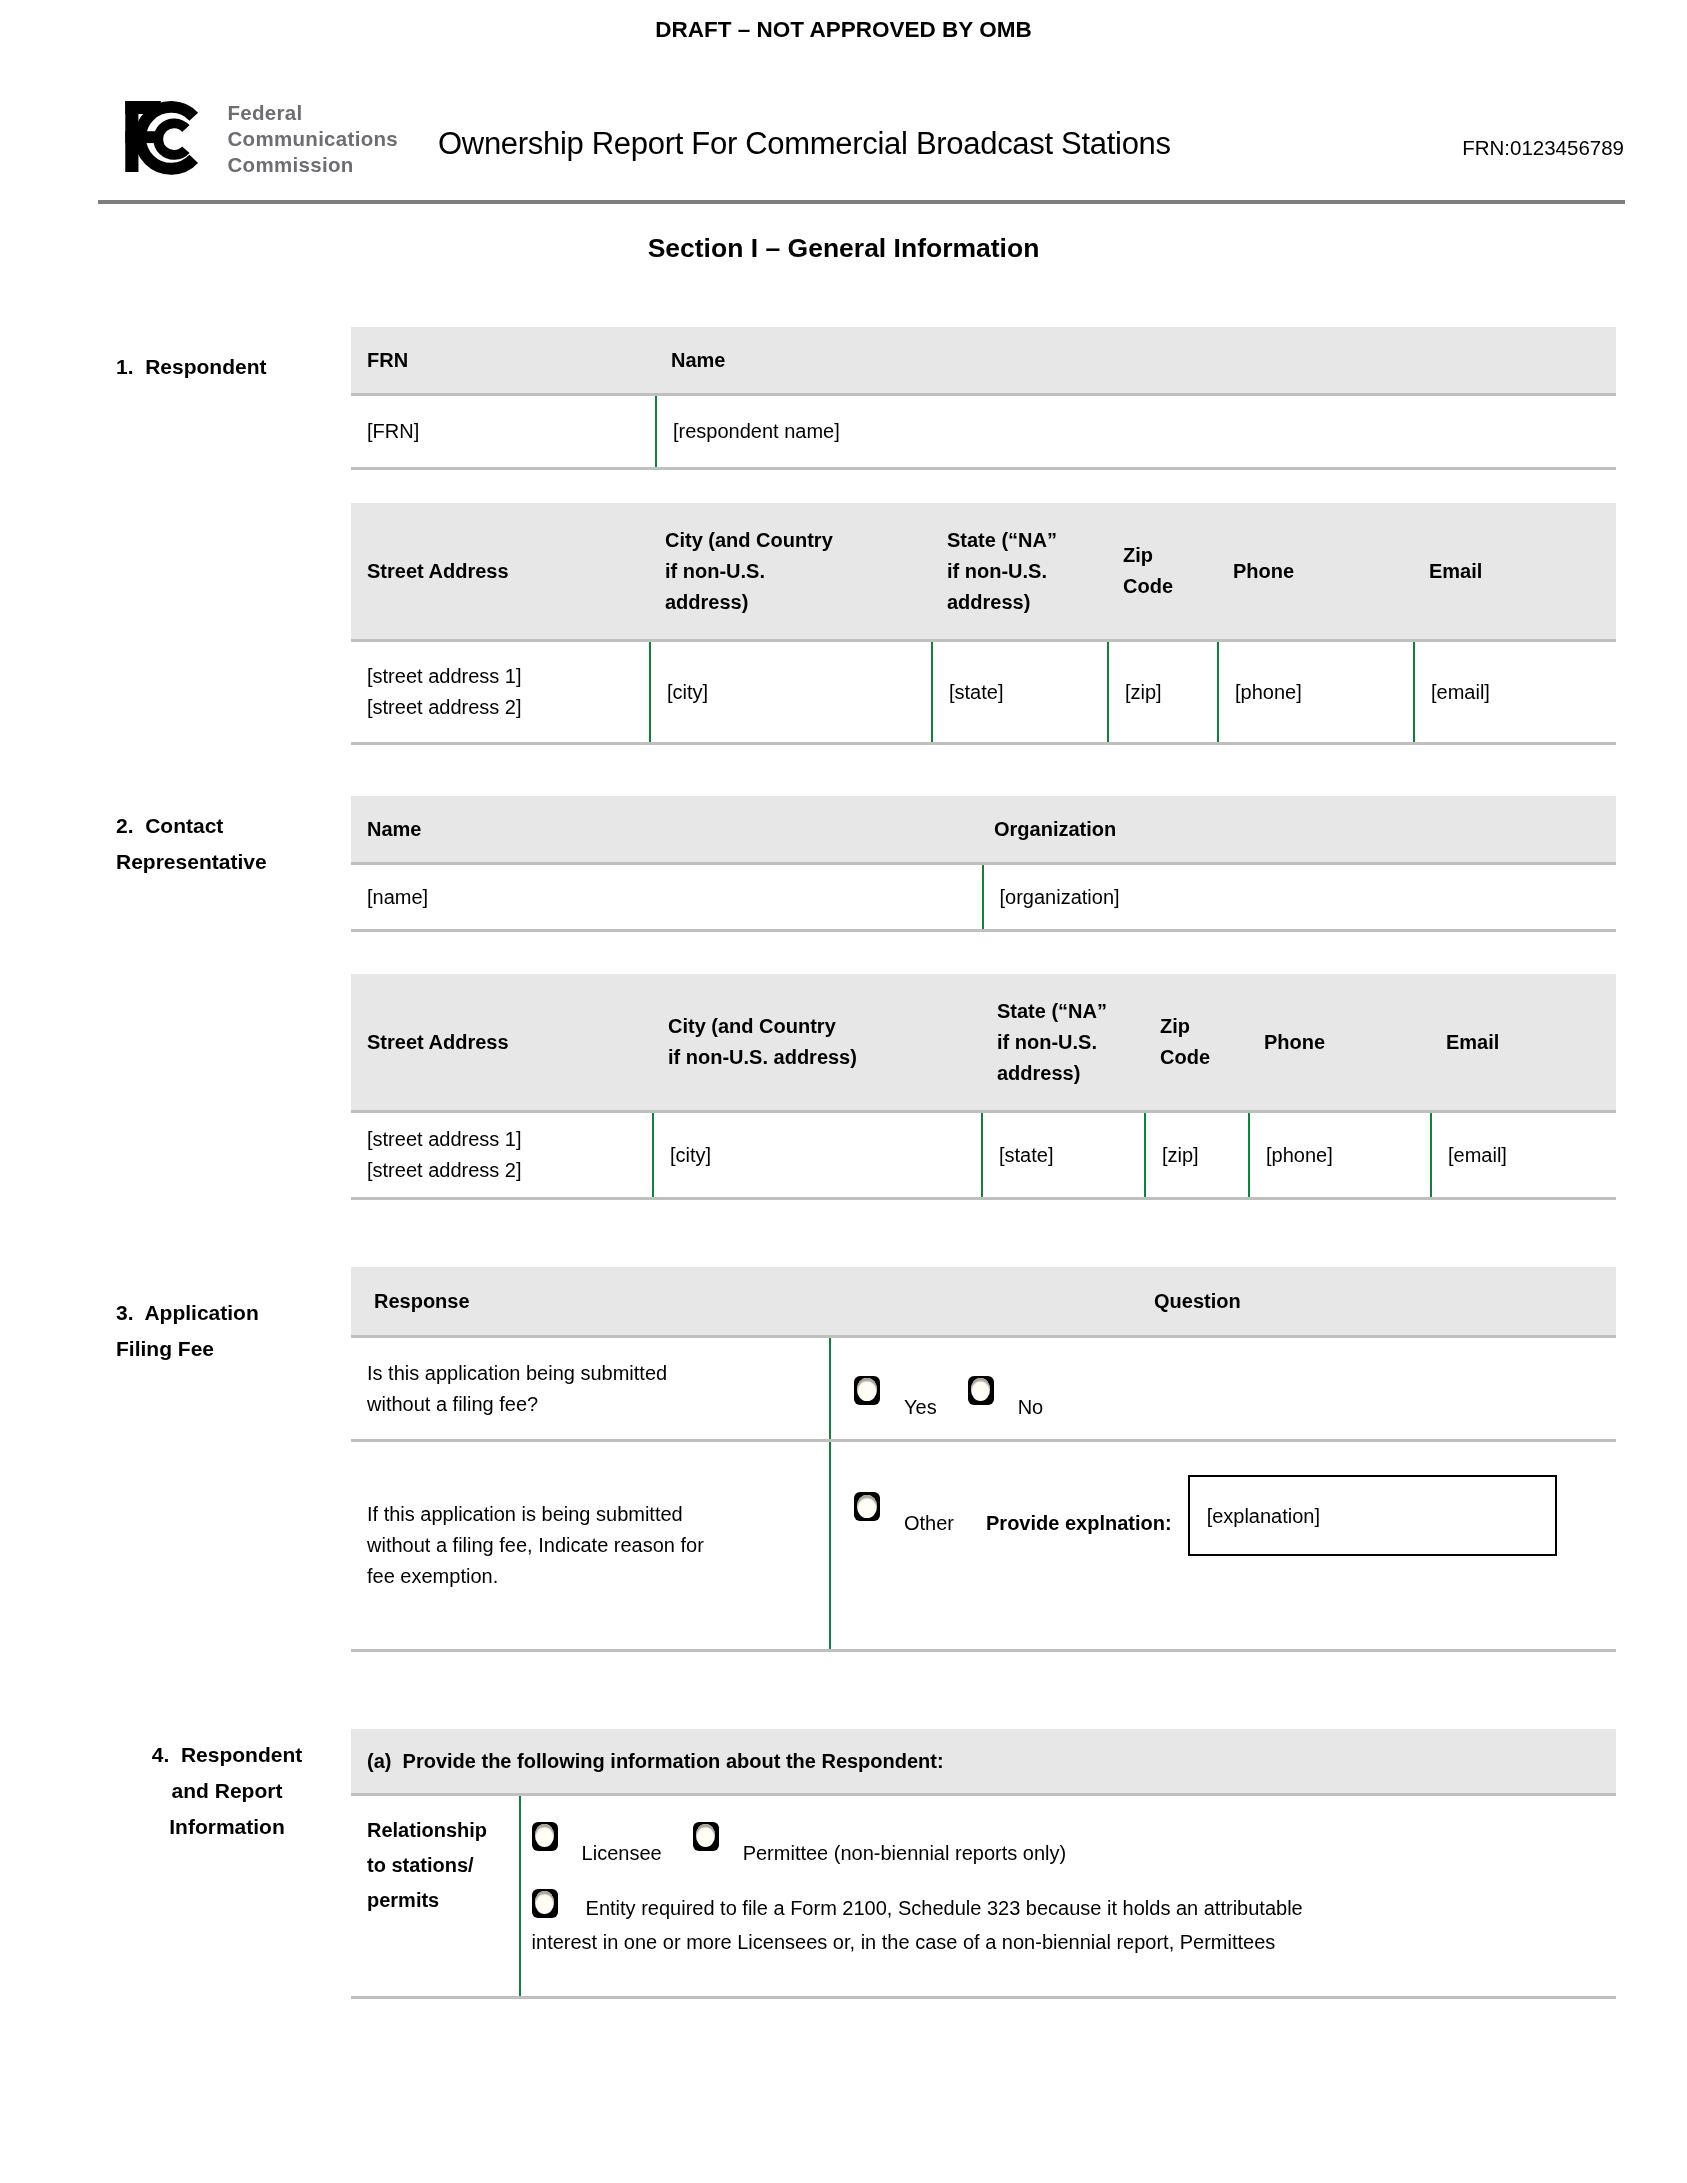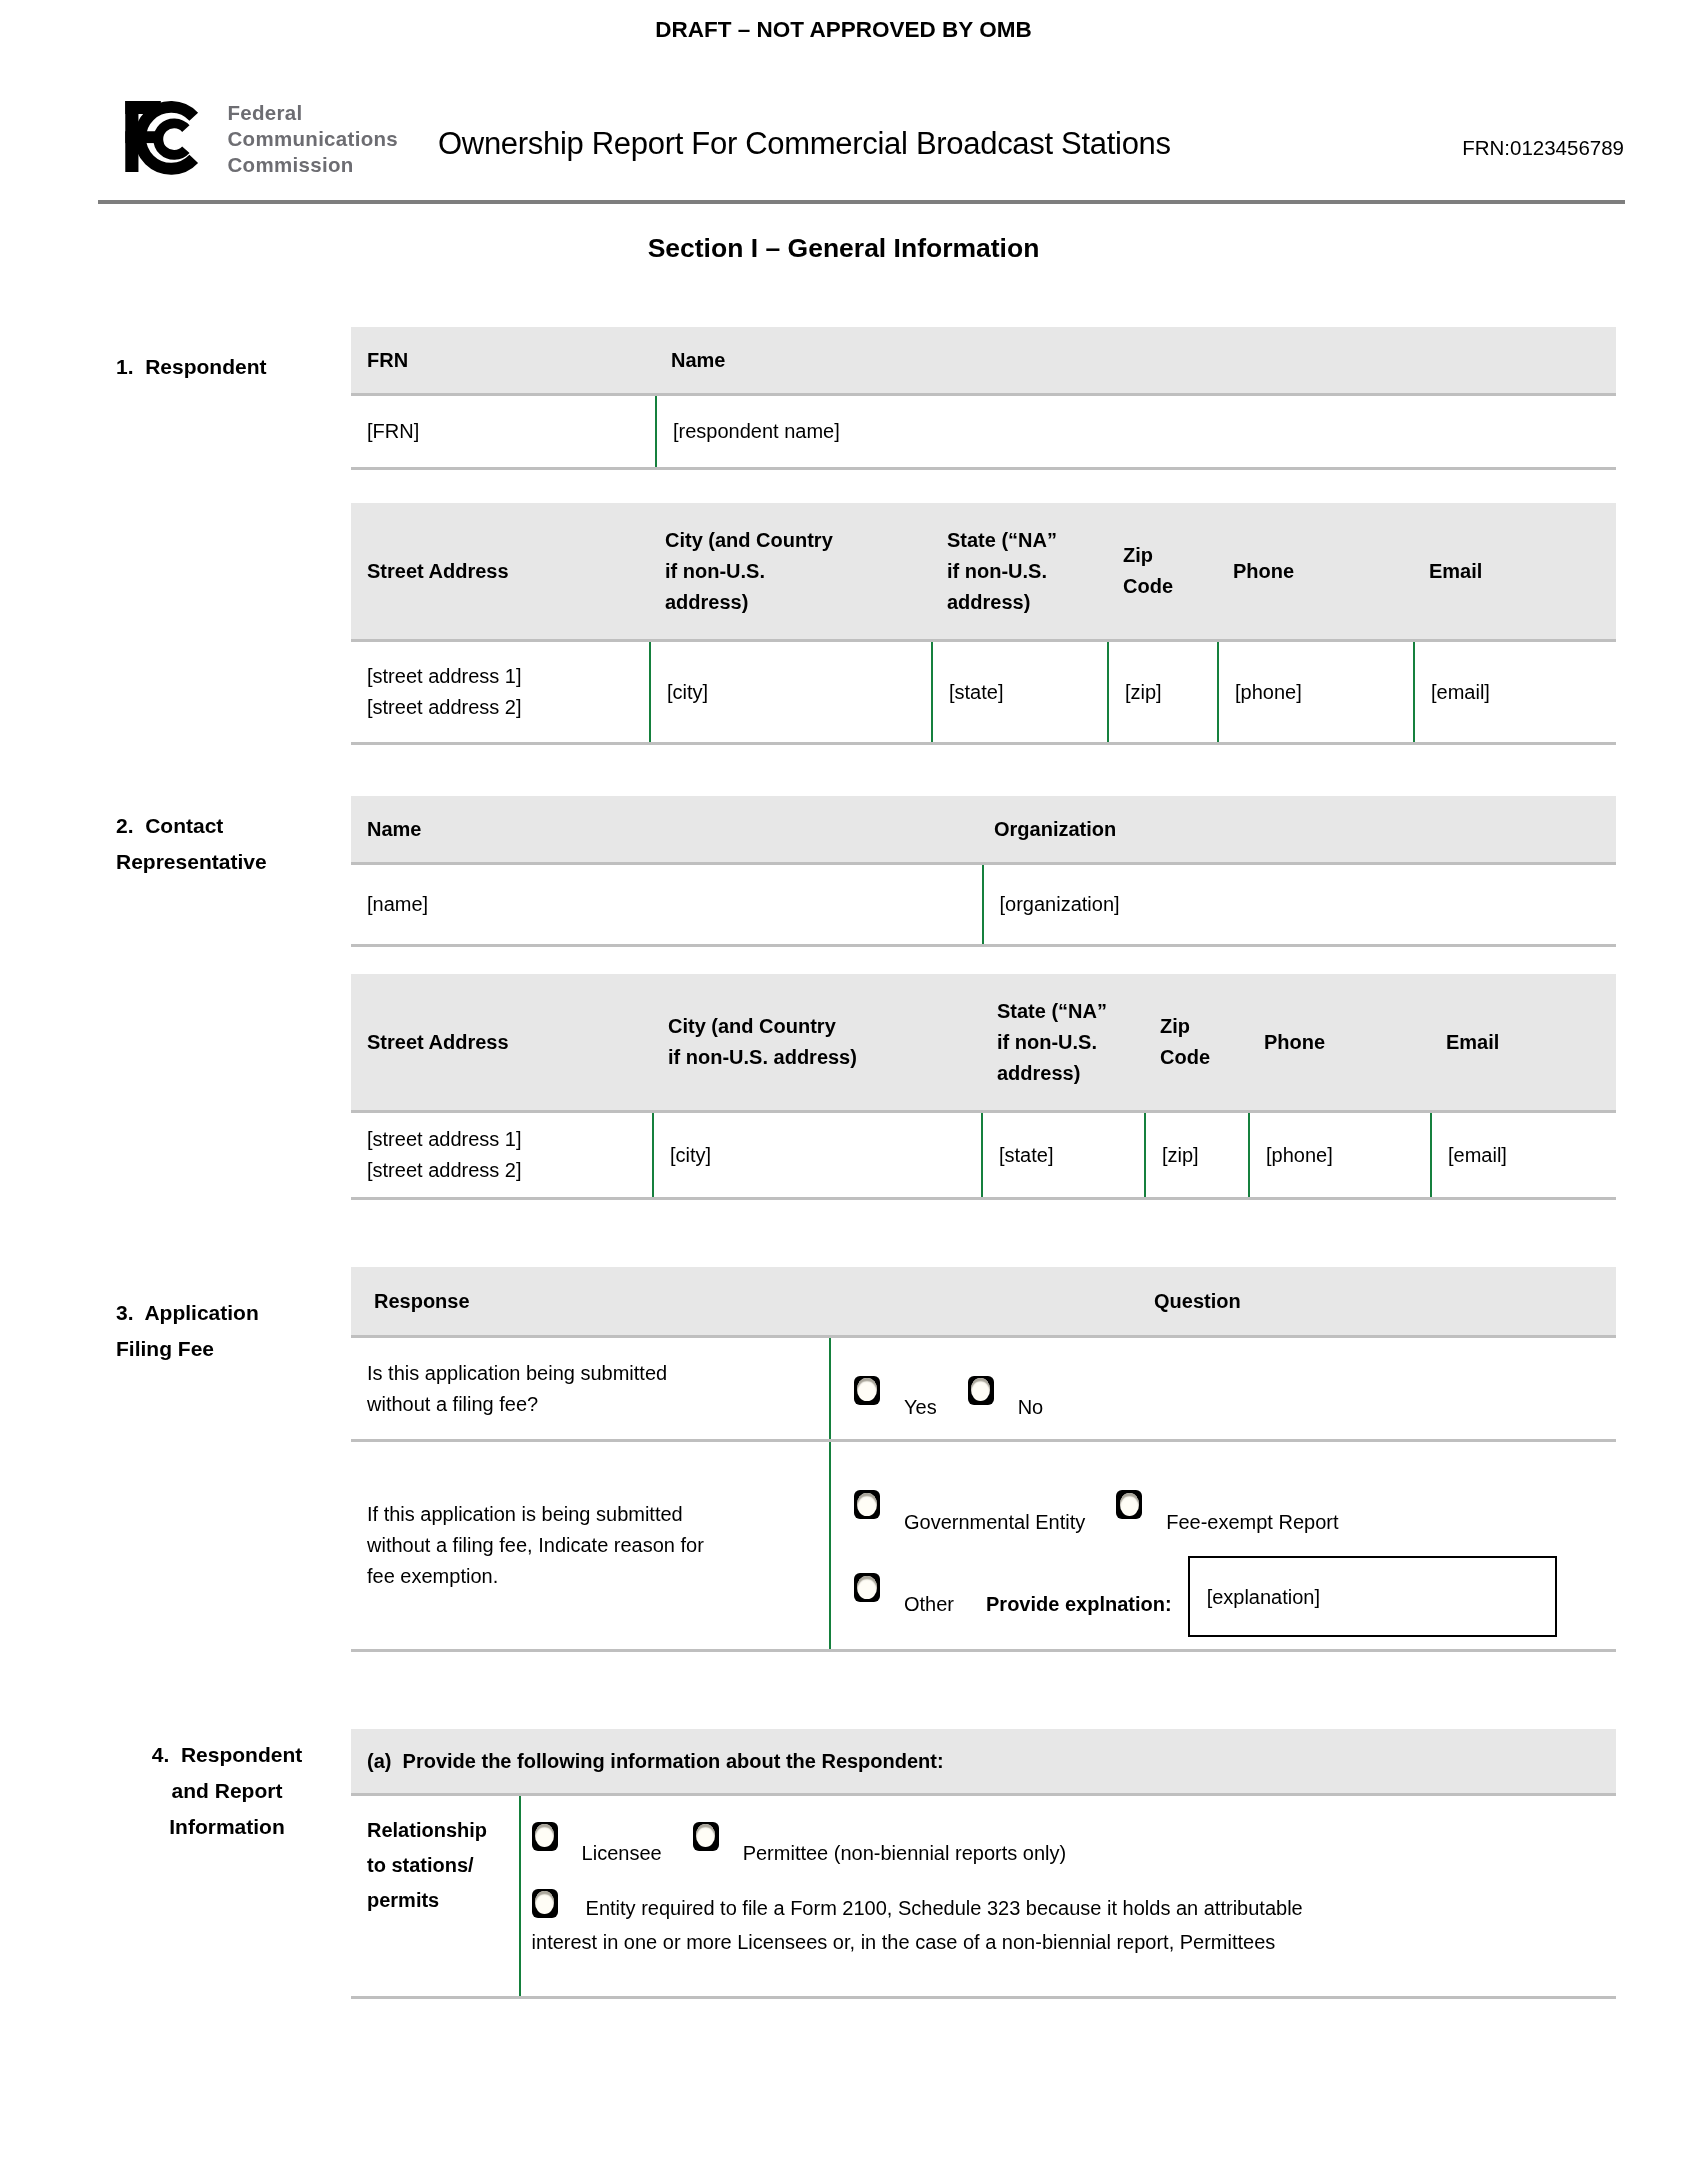--- a/index.html
+++ b/index.html
@@ -104,21 +104,21 @@
   </div>
 </div>
 
 <div class="abs side-label" style="top:808px;">2.&nbsp; Contact<br>Representative</div>
 
 <div class="abs tbl" style="top:796px;">
   <div class="row hrow" style="height:69px;">
     <div class="cell" style="width:627px;">Name</div>
     <div class="cell" style="width:638px;">Organization</div>
   </div>
-  <div class="row brow" style="height:82px;gap:7px;">
+  <div class="row brow" style="height:67px;gap:7px;">
     <div class="cell" style="width:627px;">[name]</div>
     <div class="cell" style="width:638px;">[organization]</div>
   </div>
 </div>
 
 <div class="abs tbl" style="top:974px;">
   <div class="row hrow" style="height:139px;">
     <div class="cell" style="width:301px;">Street Address</div>
     <div class="cell" style="width:329px;">City (and Country<br>if non-U.S. address)</div>
     <div class="cell" style="width:163px;">State (“NA”<br>if non-U.S.<br>address)</div>
@@ -152,23 +152,20 @@
     <div class="cell resp-cell" style="width:787px;">
       <div class="line">
         <span class="opt"><span class="radio"></span><span class="opt-label">Yes</span></span><span class="opt"><span class="radio"></span><span class="opt-label">No</span></span>
       </div>
     </div>
   </div>
 
   <div class="row brow" style="height:210px;">
     <div class="cell" style="width:478px;">If this application is being submitted<br>without a filing fee, Indicate reason for<br>fee exemption.</div>
     <div class="cell resp-cell top" style="width:787px;">
-      <div class="line" style="margin-top:41px;">
-        <span class="opt"><span class="radio"></span><span class="opt-label">Governmental Entity</span></span><span class="opt"><span class="radio"></span><span class="opt-label">Fee-exempt Report</span></span>
-      </div>
       <div class="line" style="margin-top:24px;">
         <span class="opt"><span class="radio"></span><span class="opt-label">Other</span></span><span class="exp-label">Provide explnation:</span><span class="exp-box">
             <span>[explanation]</span>
           </span>
       </div>
     </div>
   </div>
 </div>
 
 <div class="abs side-label" style="top:1737px;text-align:center;">4.&nbsp; Respondent<br>and Report<br>Information</div>

